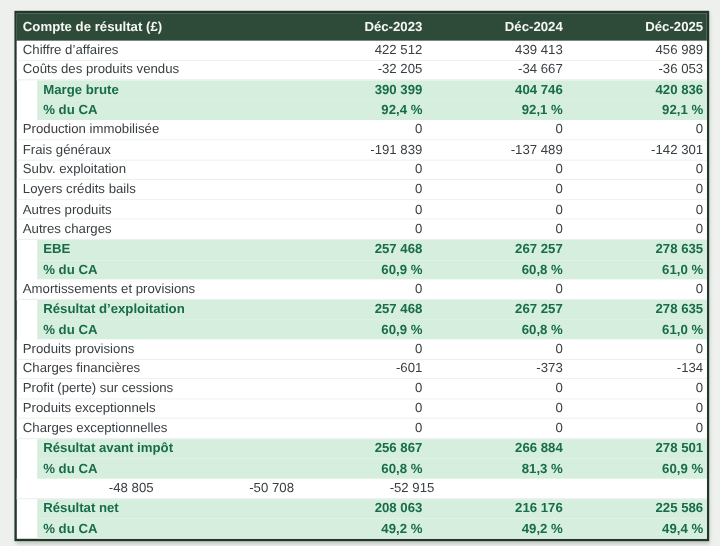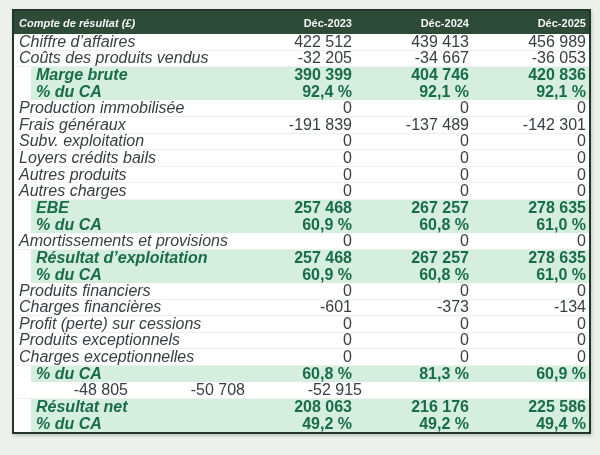--- a/index.html
+++ b/index.html
@@ -17,21 +17,21 @@
     top: 9px;
     width: 575px;
     border: 2px solid var(--border-color, #22372a);
     background: #ffffff;
     box-shadow: 1px 2px 3px rgba(30, 50, 40, 0.22);
   }
   .row {
     display: flex;
     align-items: center;
     height: 16.6px;
-    font-size: 16px;
+    font-size: 11px;
     color: var(--text-color, #383e42);
     background: #ffffff;
     border-bottom: 1px solid #eef1ee;
     box-sizing: border-box;
   }
   .row:last-child { border-bottom: none; }
   .row.hl {
     background: var(--band-bg, #d6eedd);
     color: var(--band-text, #186c4a);
     font-weight: bold;
@@ -40,21 +40,21 @@
   }
   .row.head {
     height: 23px;
     background: var(--header-bg, #2e4b3a);
     color: var(--header-text, #f6f7f3);
     font-weight: bold;
     font-size: 11px;
     border-bottom: none;
   }
   .c { box-sizing: border-box; white-space: nowrap; overflow: hidden; }
-  .c.label { flex: 1 1 auto; padding-left: 5px; text-align: left; font-style: italic; }
+  .c.label { flex: 1 1 auto; padding-left: 5px; text-align: left; }
   .c.num  { flex: 0 0 117px; padding-right: 3px; text-align: right; }
 </style>
 </head>
 <body>
 
 <div class="table-frame">
   <div class="row head">
     <div class="c label">Compte de résultat (£)</div>
     <div class="c num">Déc-2023</div>
     <div class="c num">Déc-2024</div>
@@ -145,21 +145,21 @@
         <div class="c num">267 257</div>
         <div class="c num">278 635</div>
       </div>
       <div class="row hl">
         <div class="c label">% du CA</div>
         <div class="c num">60,9 %</div>
         <div class="c num">60,8 %</div>
         <div class="c num">61,0 %</div>
       </div>
       <div class="row">
-        <div class="c label">Produits financiers</div>
+        <div class="c label">Produits provisions</div>
         <div class="c num">0</div>
         <div class="c num">0</div>
         <div class="c num">0</div>
       </div>
       <div class="row">
         <div class="c label">Charges financières</div>
         <div class="c num">-601</div>
         <div class="c num">-373</div>
         <div class="c num">-134</div>
       </div>
@@ -175,20 +175,26 @@
         <div class="c num">0</div>
         <div class="c num">0</div>
       </div>
       <div class="row">
         <div class="c label">Charges exceptionnelles</div>
         <div class="c num">0</div>
         <div class="c num">0</div>
         <div class="c num">0</div>
       </div>
       <div class="row hl">
+        <div class="c label">Résultat avant impôt</div>
+        <div class="c num">256 867</div>
+        <div class="c num">266 884</div>
+        <div class="c num">278 501</div>
+      </div>
+      <div class="row hl">
         <div class="c label">% du CA</div>
         <div class="c num">60,8 %</div>
         <div class="c num">81,3 %</div>
         <div class="c num">60,9 %</div>
       </div>
       <div class="row">
         <div class="c num">-48 805</div>
         <div class="c num">-50 708</div>
         <div class="c num">-52 915</div>
       </div>

